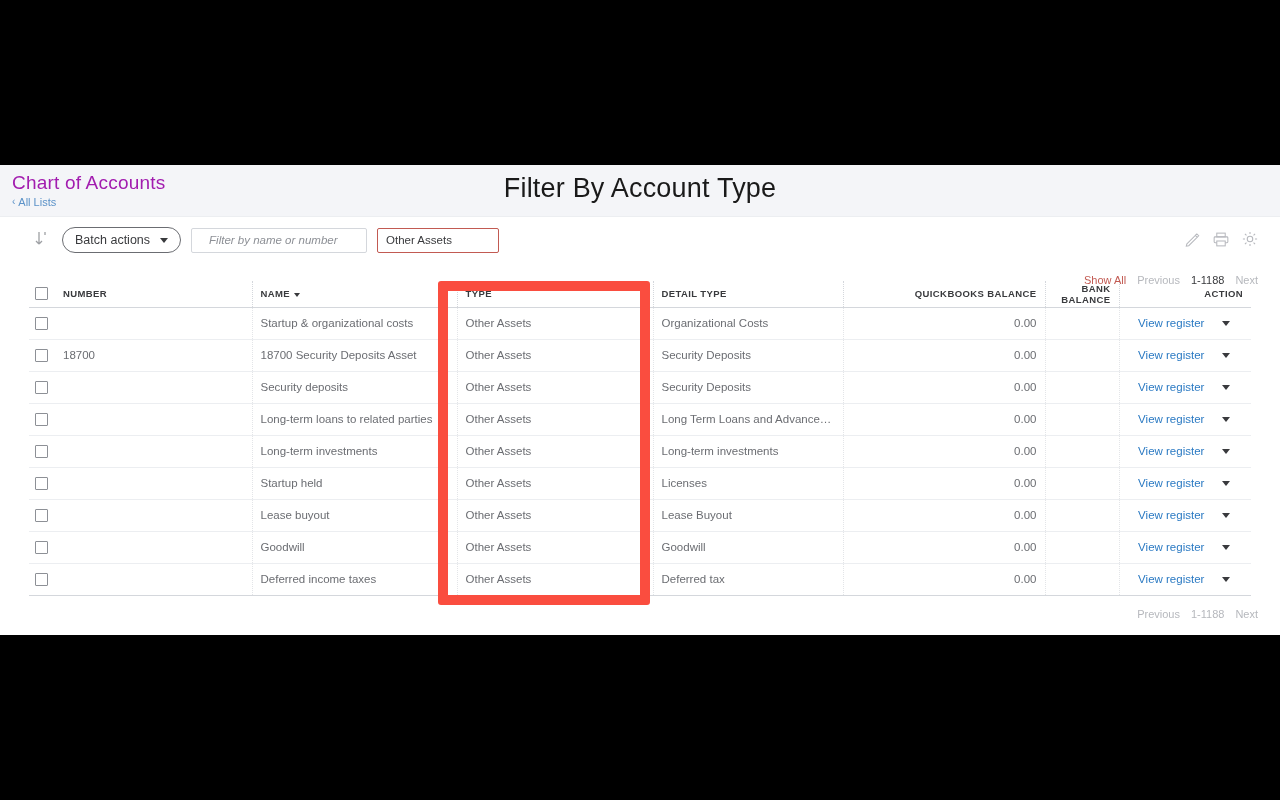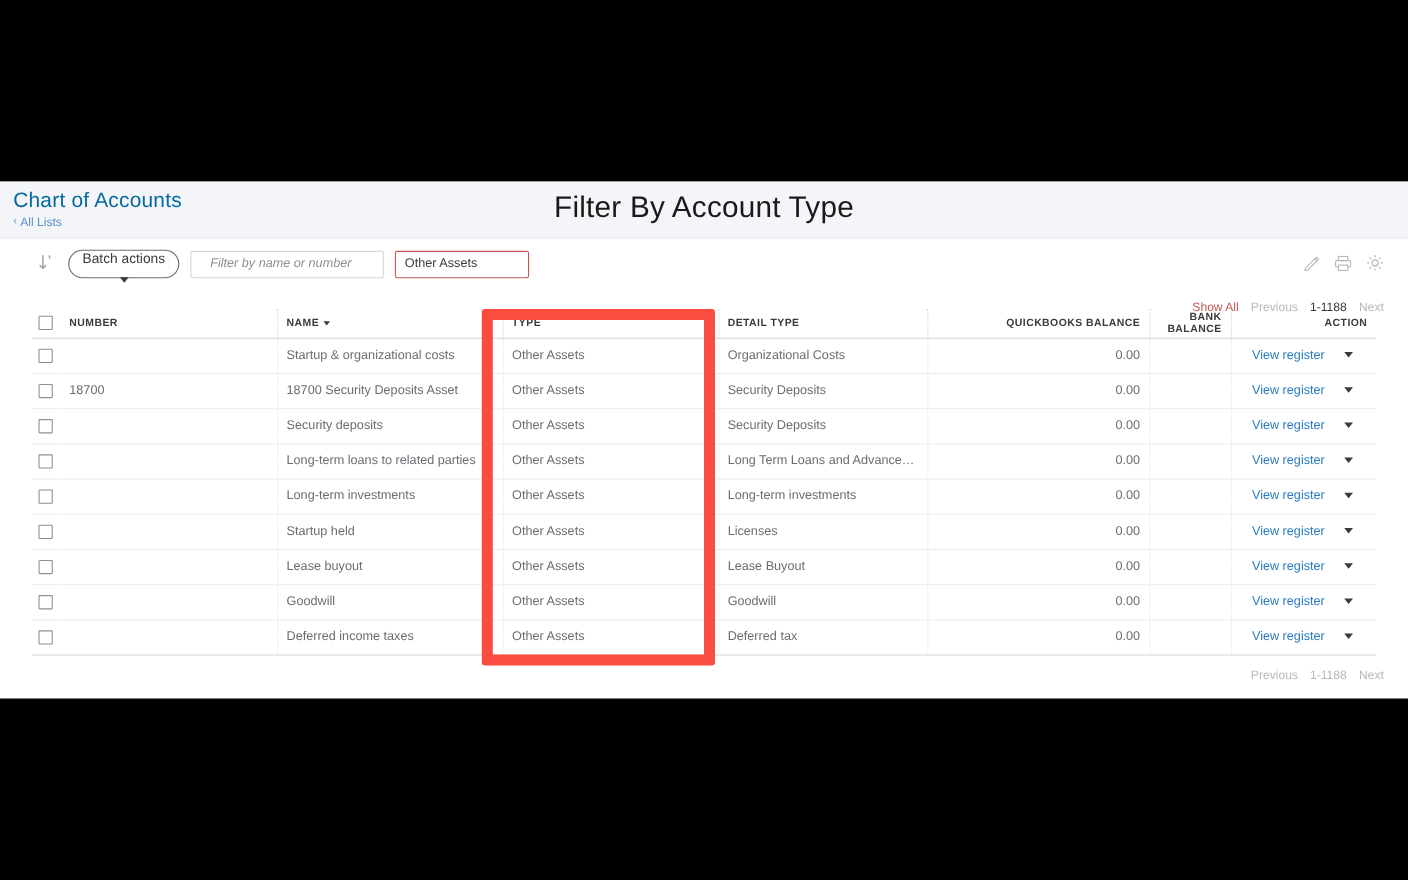--- a/index.html
+++ b/index.html
@@ -21,21 +21,21 @@
 
   
   .topbar {
     position: relative;
     height: 52px;
     background: #f4f5f8;
     border-bottom: 1px solid #eceef1;
   }
   .breadcrumb-wrap { position: absolute; left: 12px; top: 7px; }
   .page-title {
-    font-size: 19px; color: #0369a1; font-weight: 400;
+    font-size: 19px; color: #a21caf; font-weight: 400;
     letter-spacing: .2px; line-height: 22px;
   }
   .all-lists {
     margin-top: 2px; font-size: 11px; color: #2ca01c00;
     color: #5b92c8; display: flex; align-items: center; gap: 3px;
   }
   .all-lists .chev { font-size: 10px; color: #5b92c8; line-height: 1; }
 
   .big-title {
     position: absolute; left: 0; right: 0; top: 8px;
@@ -68,21 +68,21 @@
   
   .toolbar {
     position: relative; height: 46px; padding-left: 34px;
     display: flex; align-items: center; gap: 10px;
   }
   .sort-icon { width: 16px; height: 20px; color: #9ea0a4; margin-right: 2px; }
   .btn-batch {
     height: 26px; padding: 0 12px; border-radius: 14px;
     border: 1px solid #6b6d72; background: #ffffff;
     font-size: 12.5px; color: #393a3d; font-family: inherit;
-    display: flex; align-items: center; gap: 10px; cursor: pointer; flex-direction: column;
+    display: flex; align-items: center; gap: 10px; cursor: pointer;
   }
   .caret-dk {
     width: 0; height: 0; border-left: 4px solid transparent;
     border-right: 4px solid transparent; border-top: 5px solid #393a3d;
   }
   .filter-input {
     width: 176px; height: 25px; border: 1px solid #d4d7dc;
     border-radius: 2px; padding: 0 17px;
     font-size: 11.5px; font-family: inherit; color: #393a3d;
     background: #fff;

